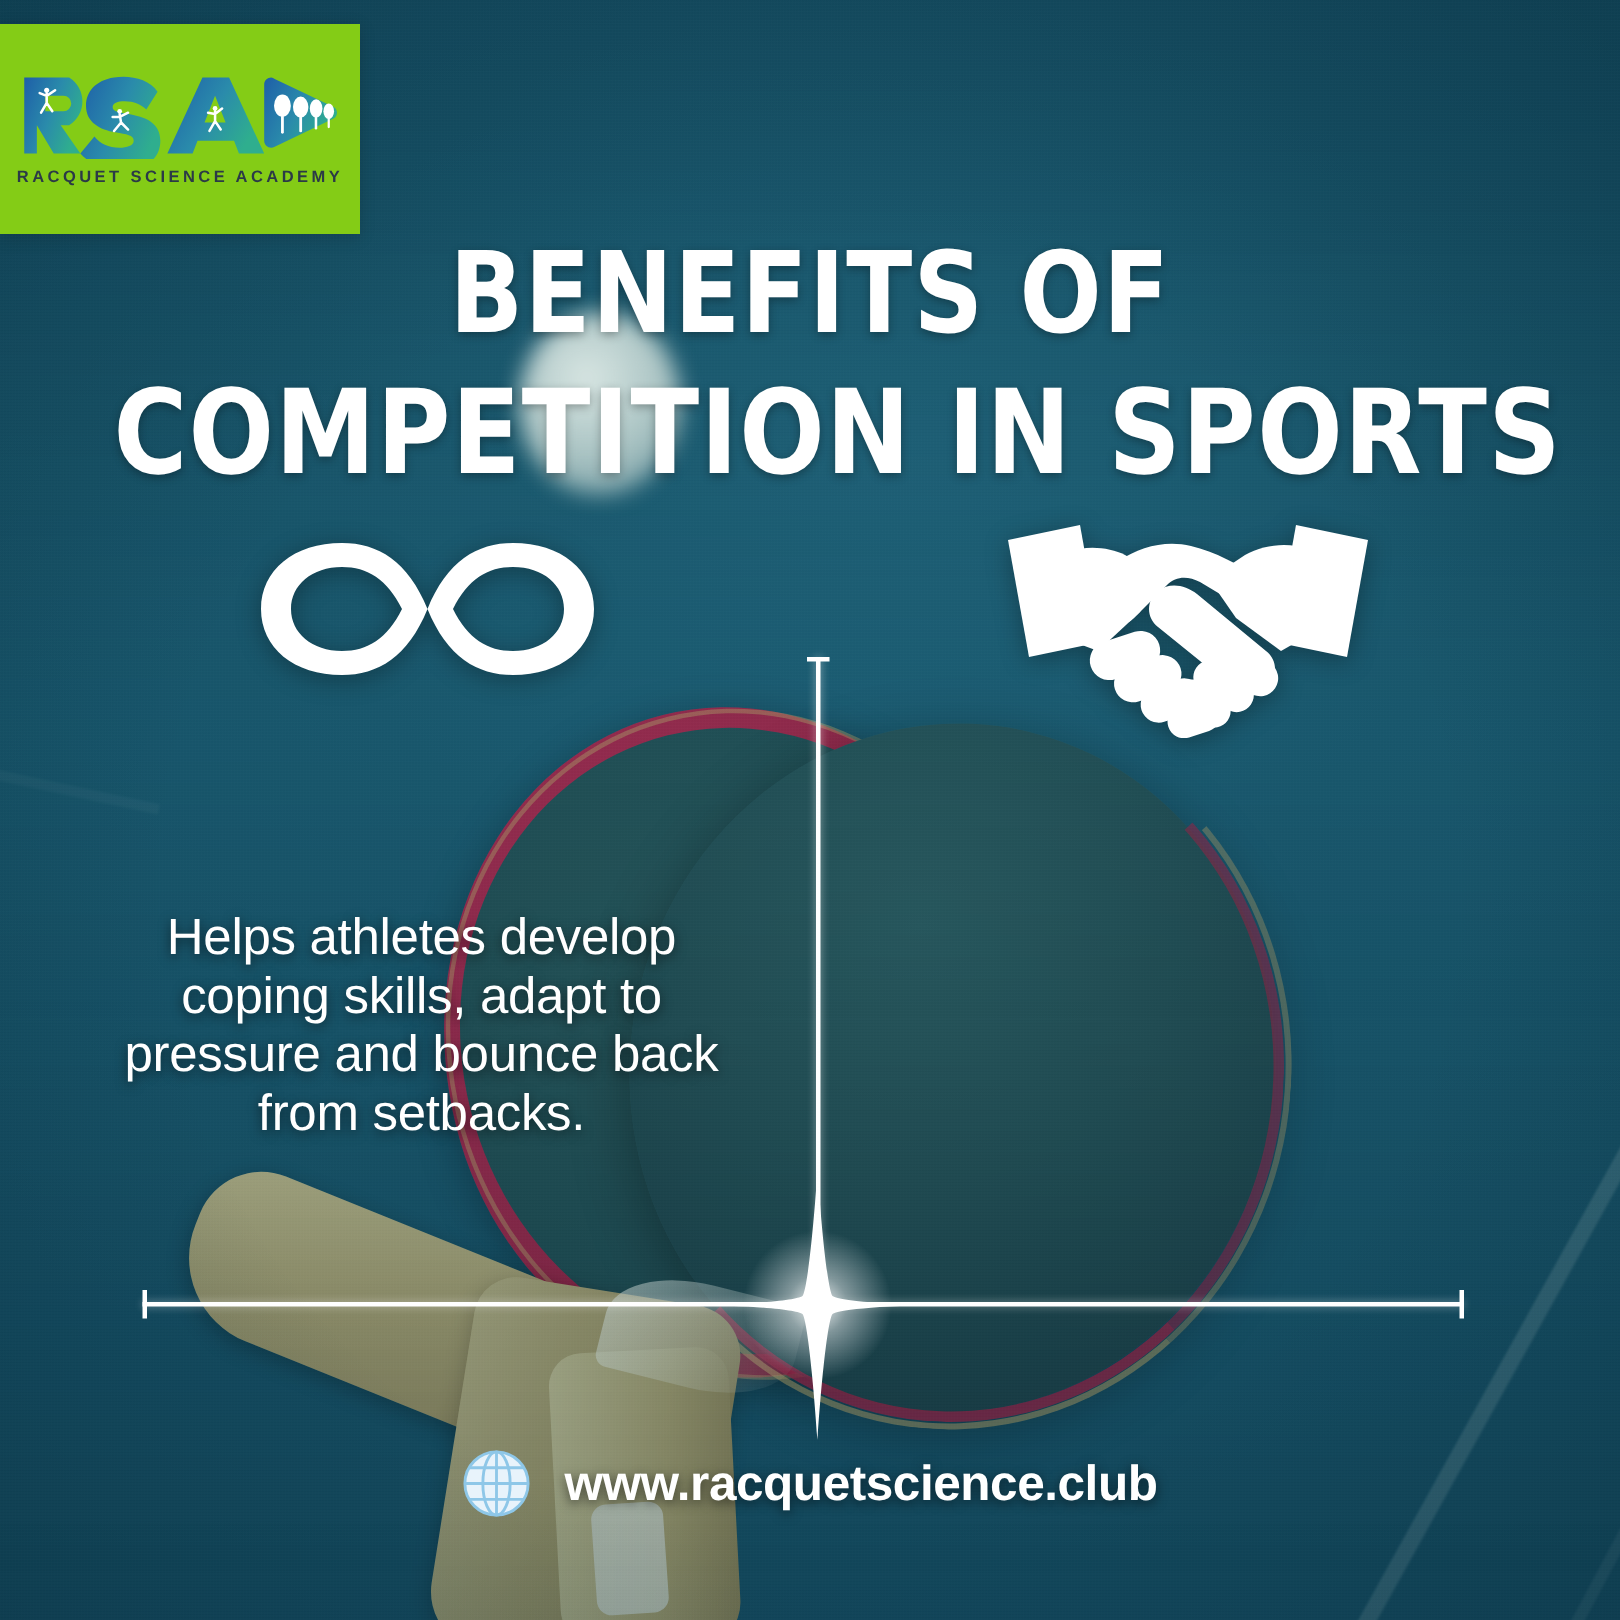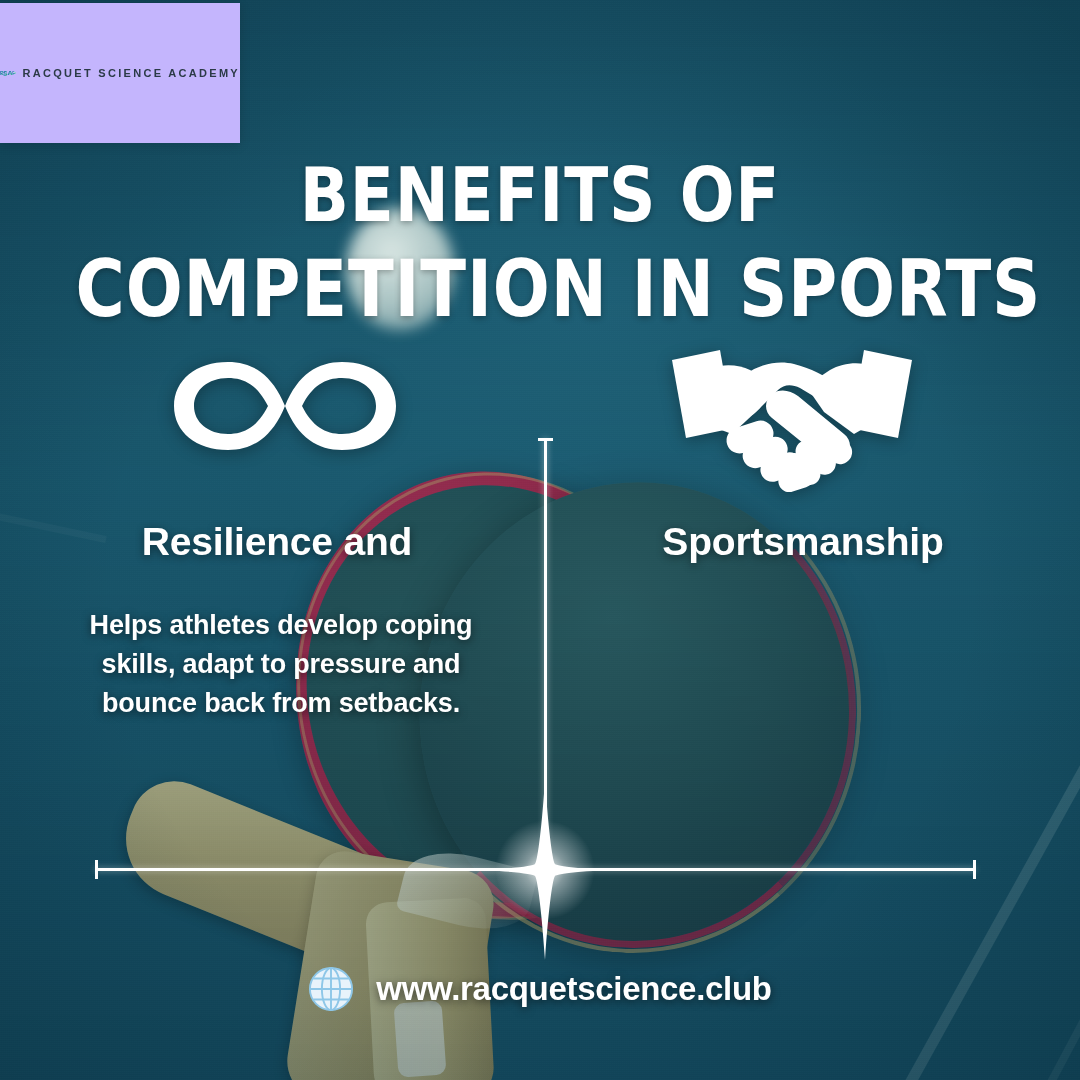--- a/index.html
+++ b/index.html
@@ -185,24 +185,25 @@
     left: 346px; top: 208px;
     width: 108px; height: 122px;
     border-radius: 50%;
     background: radial-gradient(circle at 42% 36%, rgba(238,246,240,.90) 0%, rgba(206,222,216,.78) 55%, rgba(160,188,186,.45) 100%);
     filter: blur(7px);
   }
 
   
   .logo-box {
     position: absolute;
-    left: 0; top: 3px;
+    left: 0; top: 16px;
     width: 240px; height: 140px;
-    background: #c4b5fd;
+    background: #84cc16;
     display: flex;
+    flex-direction: column;
     align-items: center;
     justify-content: center;
     gap: 6px;
     box-shadow: 0 2px 10px rgba(0,0,0,.15);
   }
   .logo-mark { display: block; }
   .logo-tagline {
     font-size: 11px;
     font-weight: 700;
     letter-spacing: 2.3px;
@@ -259,22 +260,22 @@
     font-size: 39px;
     font-weight: 700;
     line-height: 52px;
     letter-spacing: -0.2px;
     text-shadow: 0 2px 8px rgba(0,0,0,.45);
     margin: 0;
   }
   .col-body {
     margin: 0;
     margin-top: 38px;
-    font-size: 27px;
-    font-weight: 700;
+    font-size: 34px;
+    font-weight: 400;
     line-height: 39px;
     letter-spacing: -0.2px;
     text-shadow: 0 2px 8px rgba(0,0,0,.55);
   }
   .col.left .col-body  { padding: 0 8px 0 16px; }
   .col.right .col-body { padding: 0 4px 0 20px; }
 
   
   .v-divider {
     position: absolute;
@@ -470,28 +471,28 @@
         <rect x="110" y="126" width="36" height="22" rx="11" transform="rotate(-18 128 137)"></rect>
         <rect x="140" y="92" width="46" height="24" rx="12" transform="rotate(34 163 104)"></rect>
         <rect x="126" y="104" width="44" height="23" rx="11.5" transform="rotate(34 148 115)"></rect>
         <rect x="114" y="116" width="40" height="22" rx="11" transform="rotate(34 134 127)"></rect>
       </g>
     </svg>
   </div>
 
   <div class="col left">
     <h2 class="col-title">
-      <span>Resilience and</span><br>
+      <br>
     </h2>
     <p class="col-body">Helps athletes develop coping skills, adapt to pressure and bounce back from setbacks.</p>
   </div>
 
   <div class="col right">
     <h2 class="col-title">
-      <span>Sportsmanship</span><br>
+      <br>
     </h2>
   </div>
 
   <div class="v-divider"></div>
   <div class="h-divider"></div>
 
   <div class="sparkle">
     <div class="glow"></div>
     <svg viewBox="0 0 180 180" aria-hidden="true">
       <path d="M90 0 C94 58 98 82 100 84 C102 86 126 90 180 90

